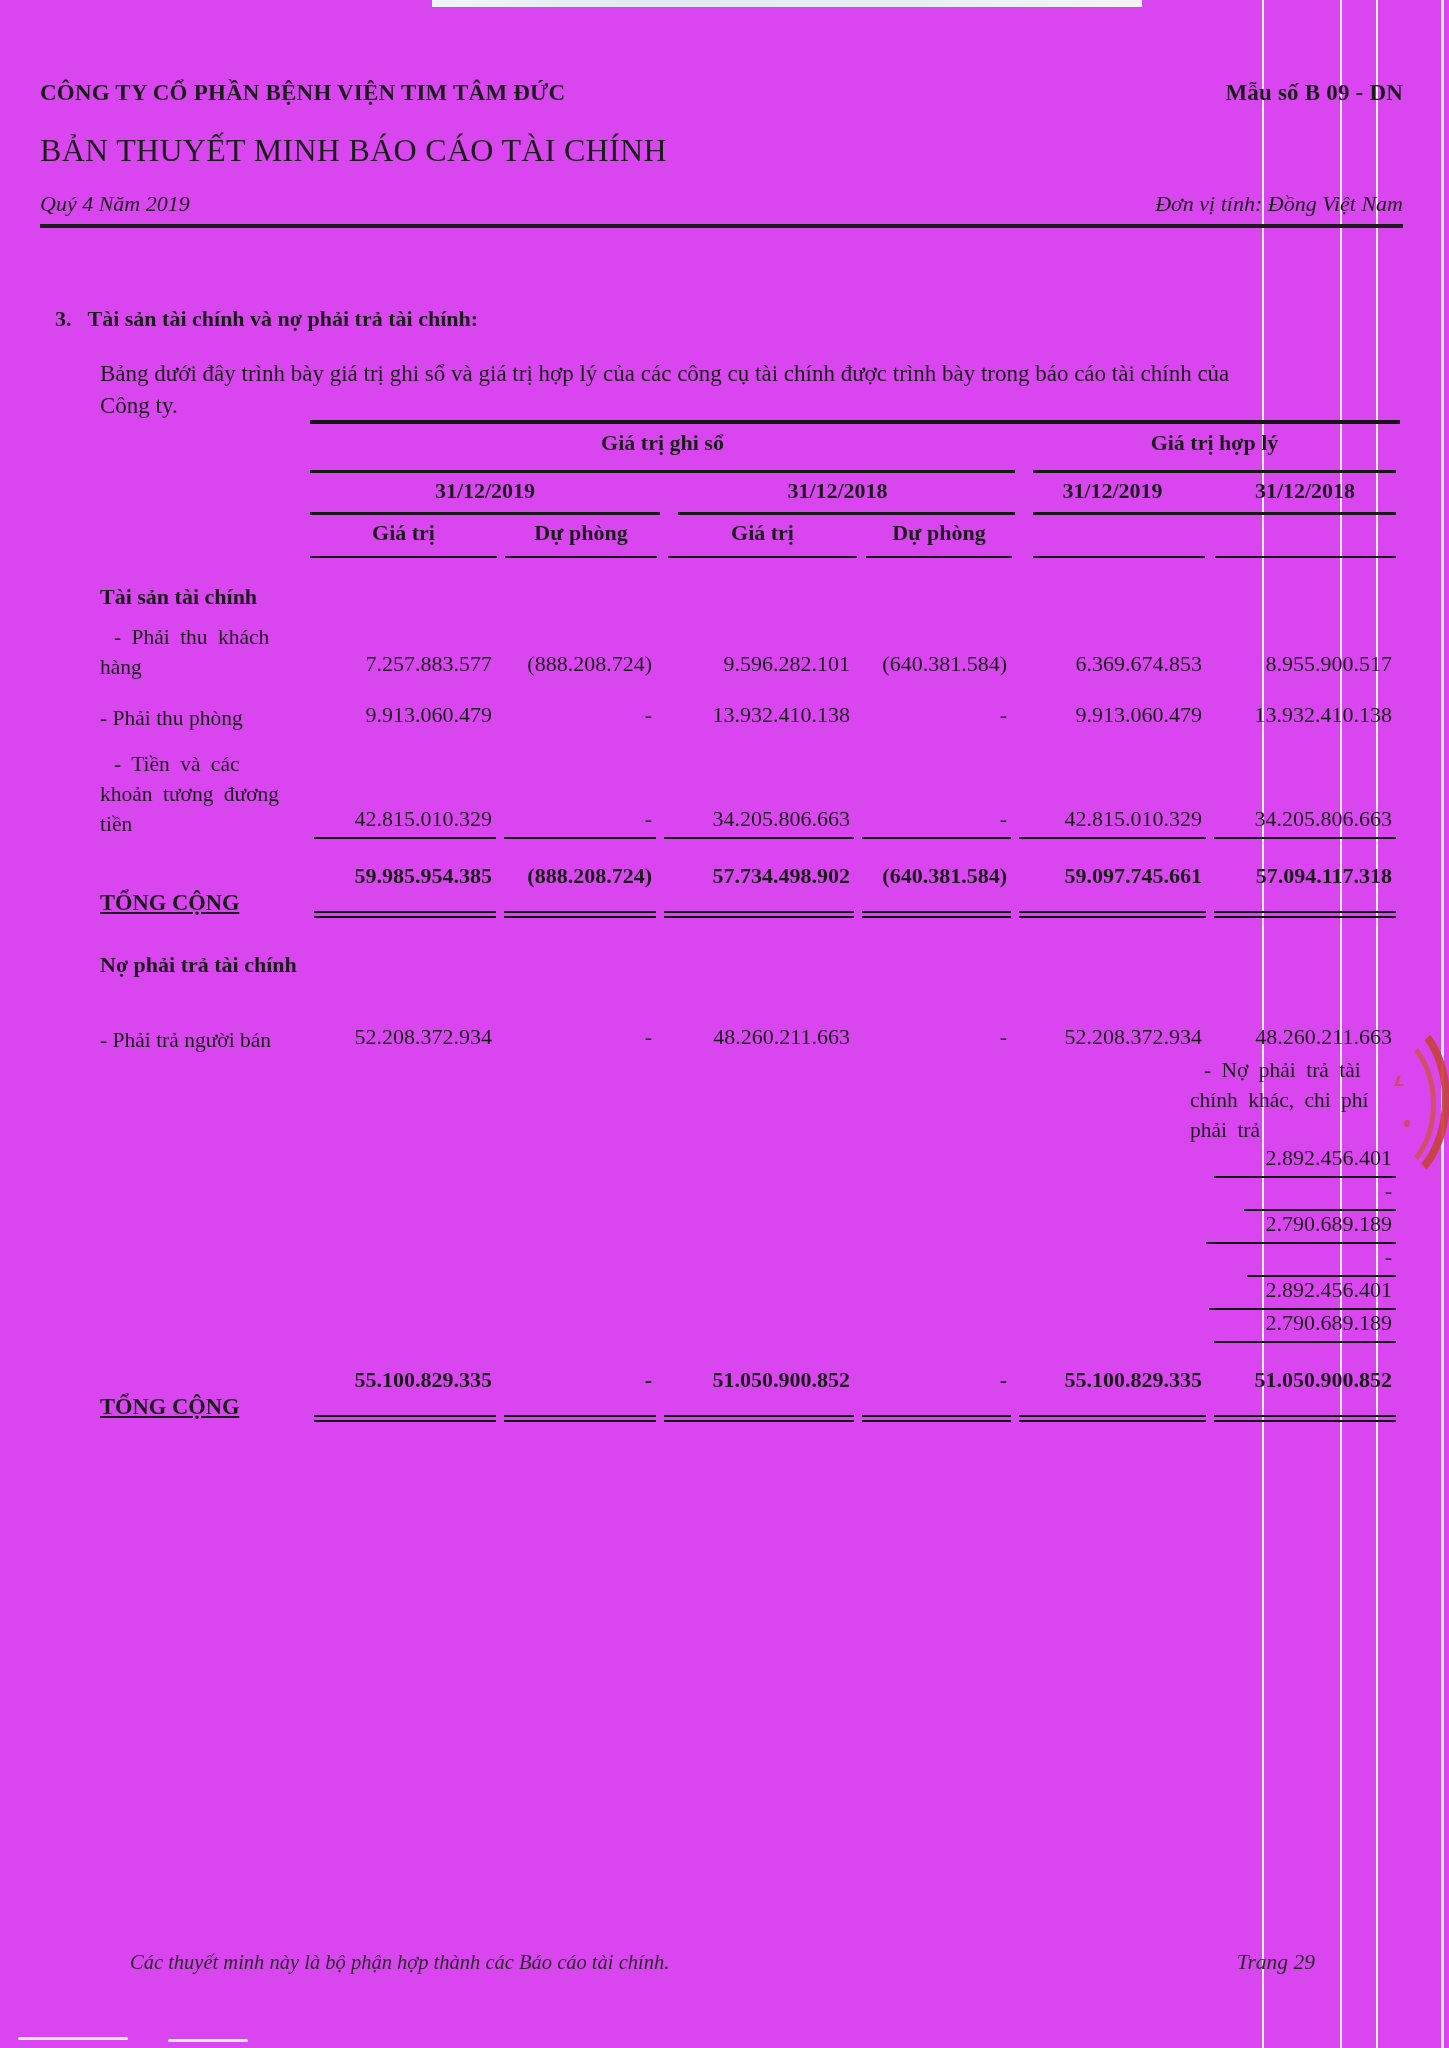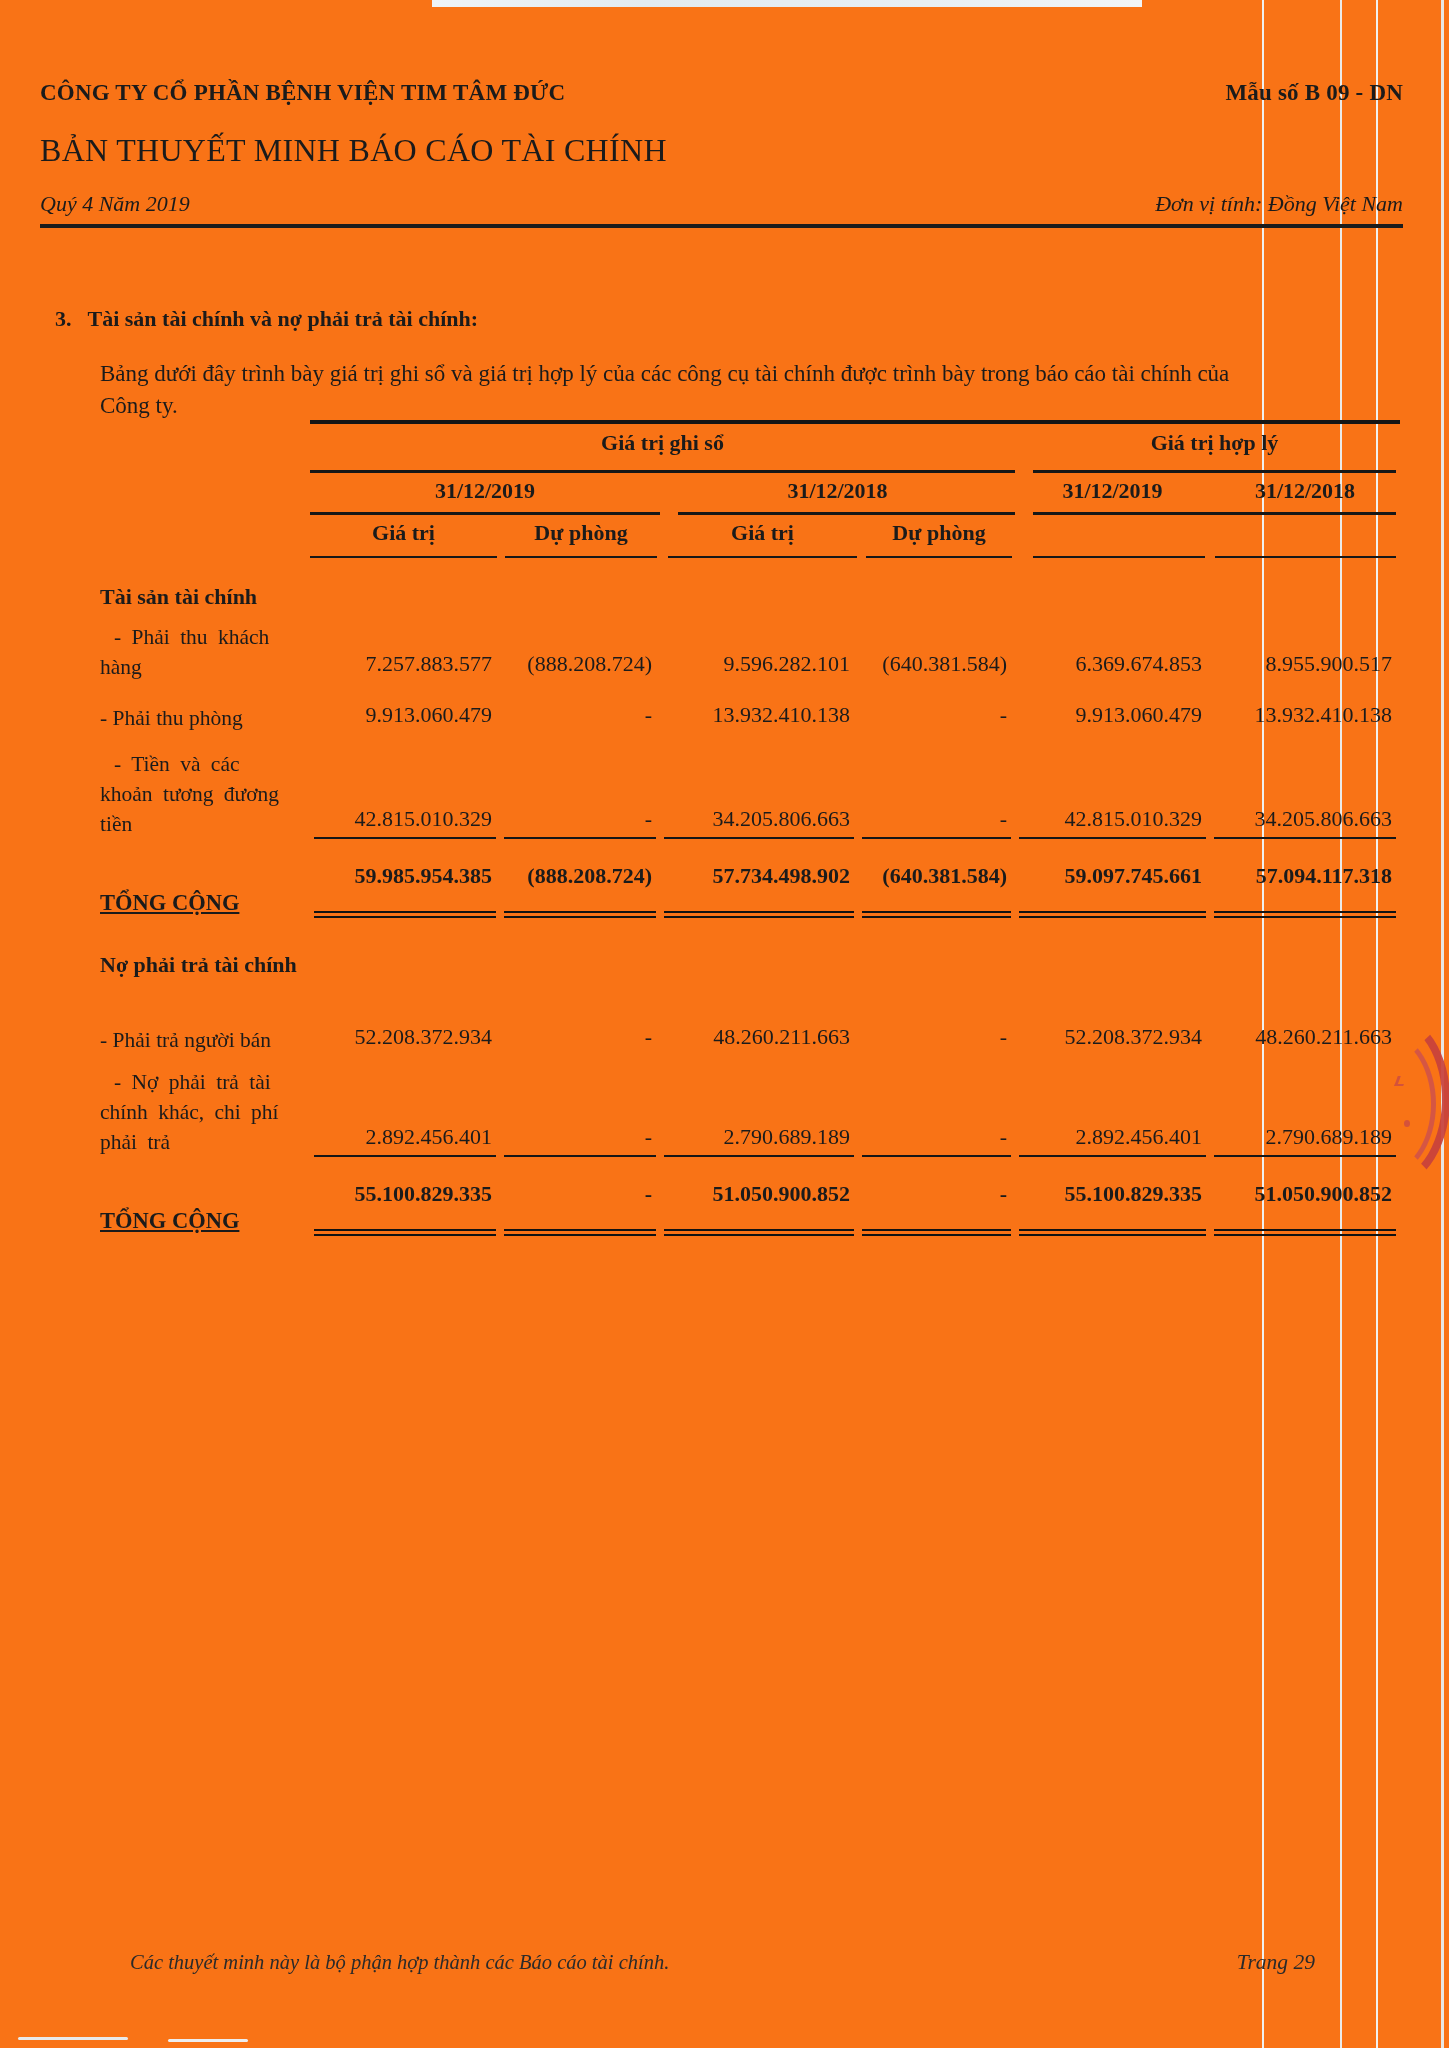--- a/index.html
+++ b/index.html
@@ -1,18 +1,18 @@
 <!DOCTYPE html>
 <html><head>
 <meta charset="utf-8">
 <style>
   * { margin:0; padding:0; box-sizing:border-box; }
   html,body { background:#ffffff; }
   .page {
-    position:relative; width:1449px; height:2048px; background:#f97316;
+    position:relative; width:1449px; height:2048px; background:#d946ef;
     font-family:"Liberation Serif","DejaVu Serif",serif; color:#1b1b1b;
     overflow:hidden;
   }
   
   .scan-top { position:absolute; left:432px; top:0; width:710px; height:7px;
     background:linear-gradient(90deg,#eff4f7 0%,#e2ebf1 30%,#e8eff3 70%,#f2f5f7 100%); }
   .vline { position:absolute; top:0; bottom:0; width:2px; }
   .vline.a { left:1262px; background:#f0f0ee; }
   .vline.b { left:1340px; background:#ebebe9; }
   .vline.c { left:1376px; background:#f1f1ef; }
@@ -200,21 +200,21 @@
       <div class="t-row" style="margin-top:46px;">
         <div class="lbl">- Phải trả người bán</div>
         <div class="num w1">52.208.372.934</div>
         <div class="num w2">-</div>
         <div class="num w3">48.260.211.663</div>
         <div class="num w4">-</div>
         <div class="num w5">52.208.372.934</div>
         <div class="num w6">48.260.211.663</div>
       </div>
 
-      <div class="t-row uline" style="margin-top:12px;">
+      <div class="t-row uline" style="flex-direction:column;">
         <div class="lbl wrap">- Nợ phải trả tài
 chính khác, chi phí
 phải trả</div>
         <div class="num w1">2.892.456.401</div>
         <div class="num w2">-</div>
         <div class="num w3">2.790.689.189</div>
         <div class="num w4">-</div>
         <div class="num w5">2.892.456.401</div>
         <div class="num w6">2.790.689.189</div>
       </div>

